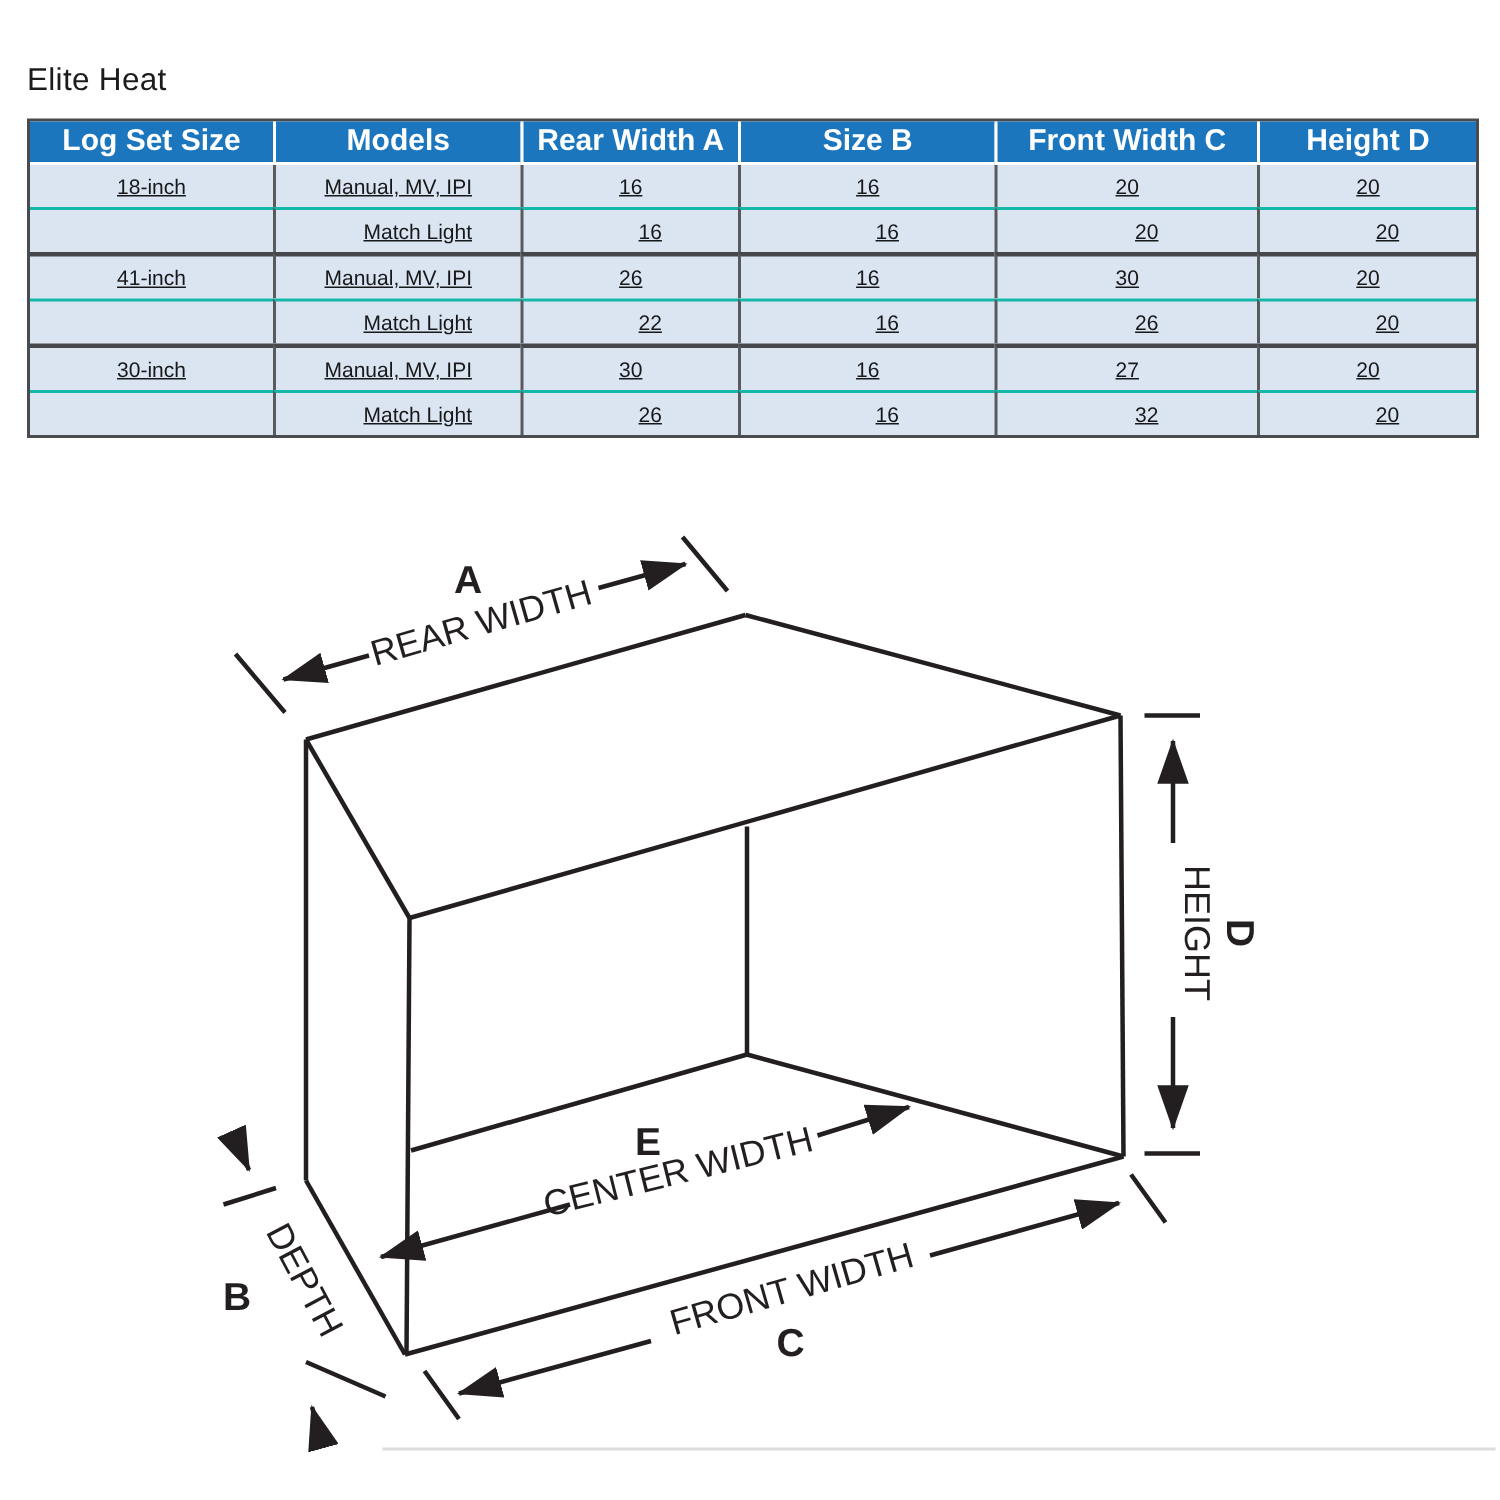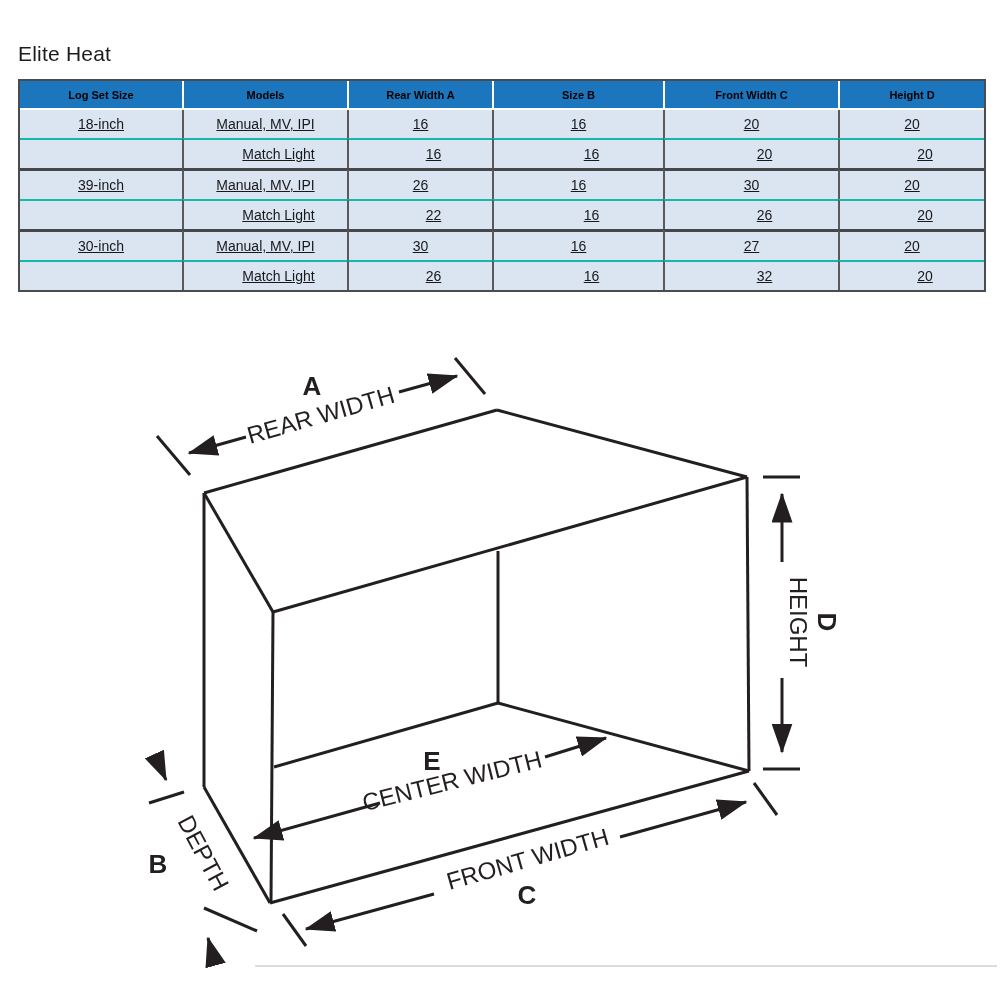--- a/index.html
+++ b/index.html
@@ -34,23 +34,23 @@
     width: 964px;
     border-collapse: separate;
     border-spacing: 0;
     table-layout: fixed;
     border: 2px solid #4a4b4f;
     font-size: 14px;
     color: #17181a;
   }
   #spec-table th {
     background: var(--header-bg, #1c76bd);
-    color: #000000;
+    color: #ffffff;
     font-weight: 700;
-    font-size: 11px;
+    font-size: 20px;
     height: 27px;
     text-align: center;
     vertical-align: middle;
     border-left: 2px solid #ffffff;
     border-bottom: 2px solid #ffffff;
     padding: 0 2px;
   }
   #spec-table th:first-child { border-left: none; }
   #spec-table td {
     background: var(--row-bg, #dbe5f2);
@@ -127,21 +127,21 @@
         </tr>
         <tr class="row-sep">
           <td></td>
           <td>Match Light</td>
           <td>16</td>
           <td>16</td>
           <td>20</td>
           <td>20</td>
         </tr>
         <tr class="group-sep">
-          <td>39-inch</td>
+          <td>41-inch</td>
           <td>Manual, MV, IPI</td>
           <td>26</td>
           <td>16</td>
           <td>30</td>
           <td>20</td>
         </tr>
         <tr class="row-sep">
           <td></td>
           <td>Match Light</td>
           <td>22</td>

